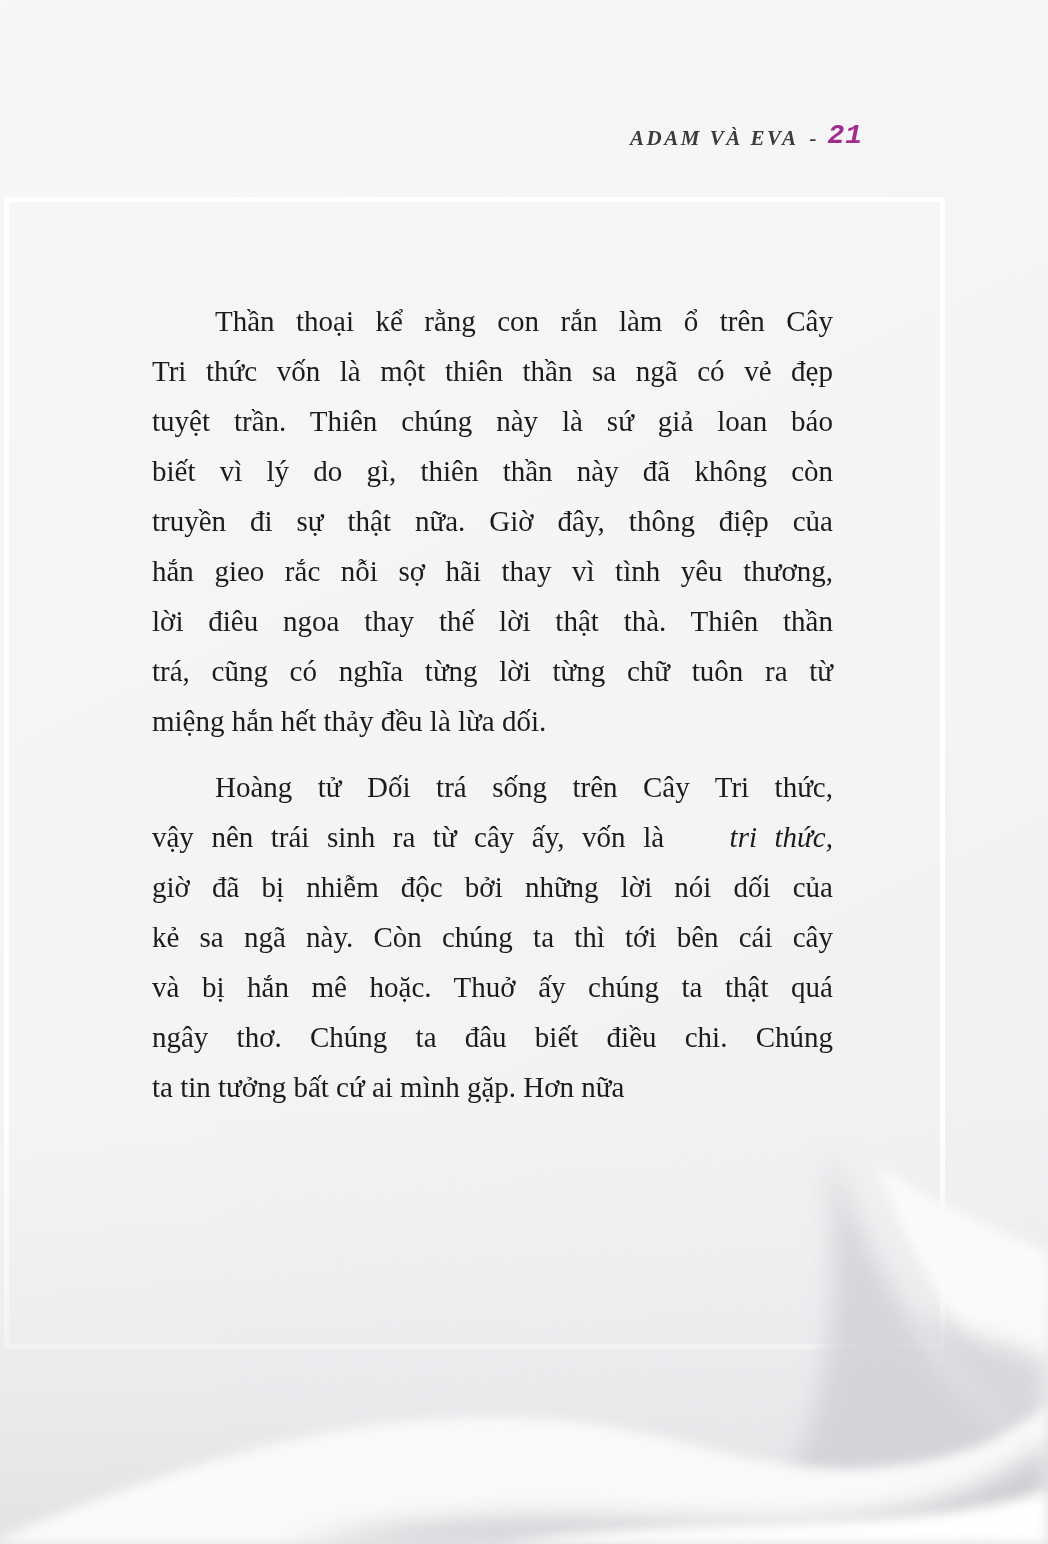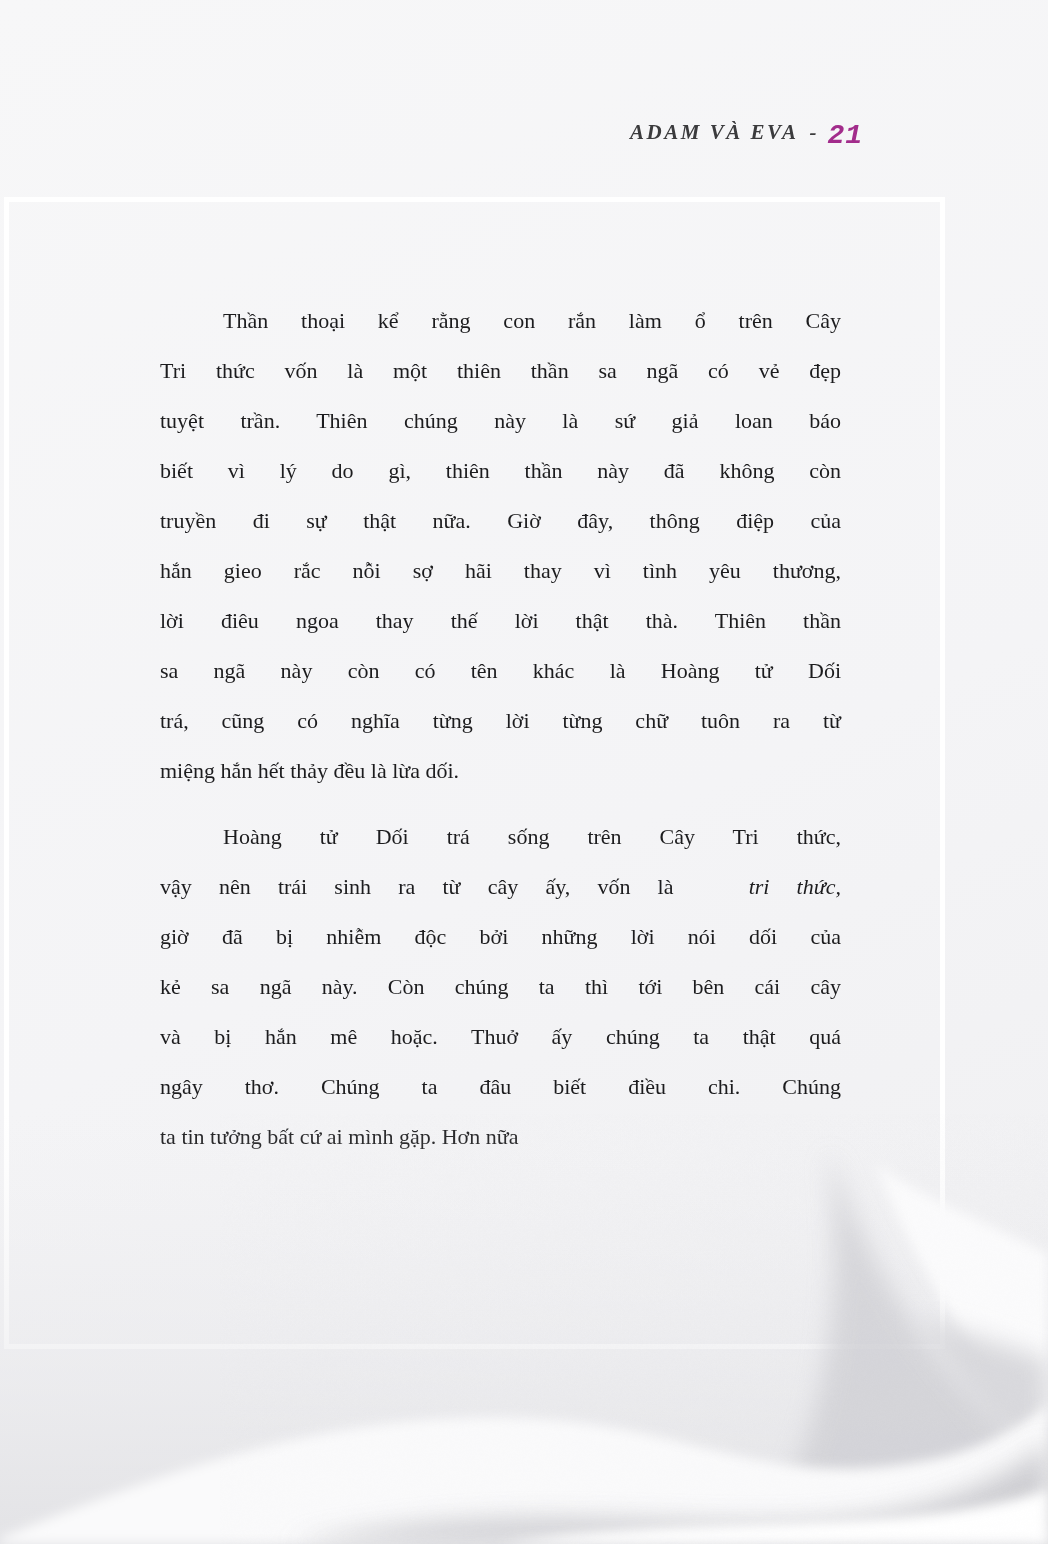--- a/index.html
+++ b/index.html
@@ -10,30 +10,30 @@
   }
   
   .frame {
     position:absolute; left:4px; top:197px; right:103px; bottom:195px;
     border:5px solid rgba(255,255,255,0.95);
     pointer-events:none;
   }
   
   .header {
     position:absolute; top:120px; right:185px;
-    display:flex; align-items:flex-start; gap:11px;
+    display:flex; align-items:flex-end; gap:11px;
     font-style:italic; font-weight:bold; white-space:nowrap;
   }
   .running-title { font-size:21px; letter-spacing:2.5px; color:#3b3b3d; }
   .header-sep    { font-size:21px; color:#3b3b3d; }
   .page-number   { font-size:28px; color:#a22c8b; letter-spacing:1px;font-family:Liberation Mono, monospace; }
   
   .body-text {
-    position:absolute; left:160px; top:296px; width:681px;
-    font-size:22px; line-height:50px; color:#1c1c1e;
+    position:absolute; left:152px; top:296px; width:681px;
+    font-size:29px; line-height:50px; color:#1c1c1e;
   }
   .para + .para { margin-top:16px; }
   .line { height:50px; text-align:justify; text-align-last:justify; }
   .line.indent { text-indent:63px; }
   .line.last { text-align-last:left; }
   .it { font-style:italic;margin-left:48px; }
   
   .flower { position:absolute; left:0; bottom:0; width:1048px; height:430px; }
 </style>
 </head>
@@ -51,21 +51,20 @@
 
   <div class="body-text">
       <div class="para">
         <div class="line indent"><span>Thần thoại kể rằng con rắn làm ổ trên Cây</span></div>
         <div class="line"><span>Tri thức vốn là một thiên thần sa ngã có vẻ đẹp</span></div>
         <div class="line"><span>tuyệt trần. Thiên chúng này là sứ giả loan báo</span></div>
         <div class="line"><span>biết vì lý do gì, thiên thần này đã không còn</span></div>
         <div class="line"><span>truyền đi sự thật nữa. Giờ đây, thông điệp của</span></div>
         <div class="line"><span>hắn gieo rắc nỗi sợ hãi thay vì tình yêu thương,</span></div>
         <div class="line"><span>lời điêu ngoa thay thế lời thật thà. Thiên thần</span></div>
-        <div class="line"><span>sa ngã này còn có tên khác là Hoàng tử Dối</span></div>
         <div class="line"><span>trá, cũng có nghĩa từng lời từng chữ tuôn ra từ</span></div>
         <div class="line last"><span>miệng hắn hết thảy đều là lừa dối.</span></div>
       </div>
       <div class="para">
         <div class="line indent"><span>Hoàng tử Dối trá sống trên Cây Tri thức,</span></div>
         <div class="line"><span>vậy nên trái sinh ra từ cây ấy, vốn là </span><span class="it">tri thức,</span></div>
         <div class="line"><span>giờ đã bị nhiễm độc bởi những lời nói dối của</span></div>
         <div class="line"><span>kẻ sa ngã này. Còn chúng ta thì tới bên cái cây</span></div>
         <div class="line"><span>và bị hắn mê hoặc. Thuở ấy chúng ta thật quá</span></div>
         <div class="line"><span>ngây thơ. Chúng ta đâu biết điều chi. Chúng</span></div>

